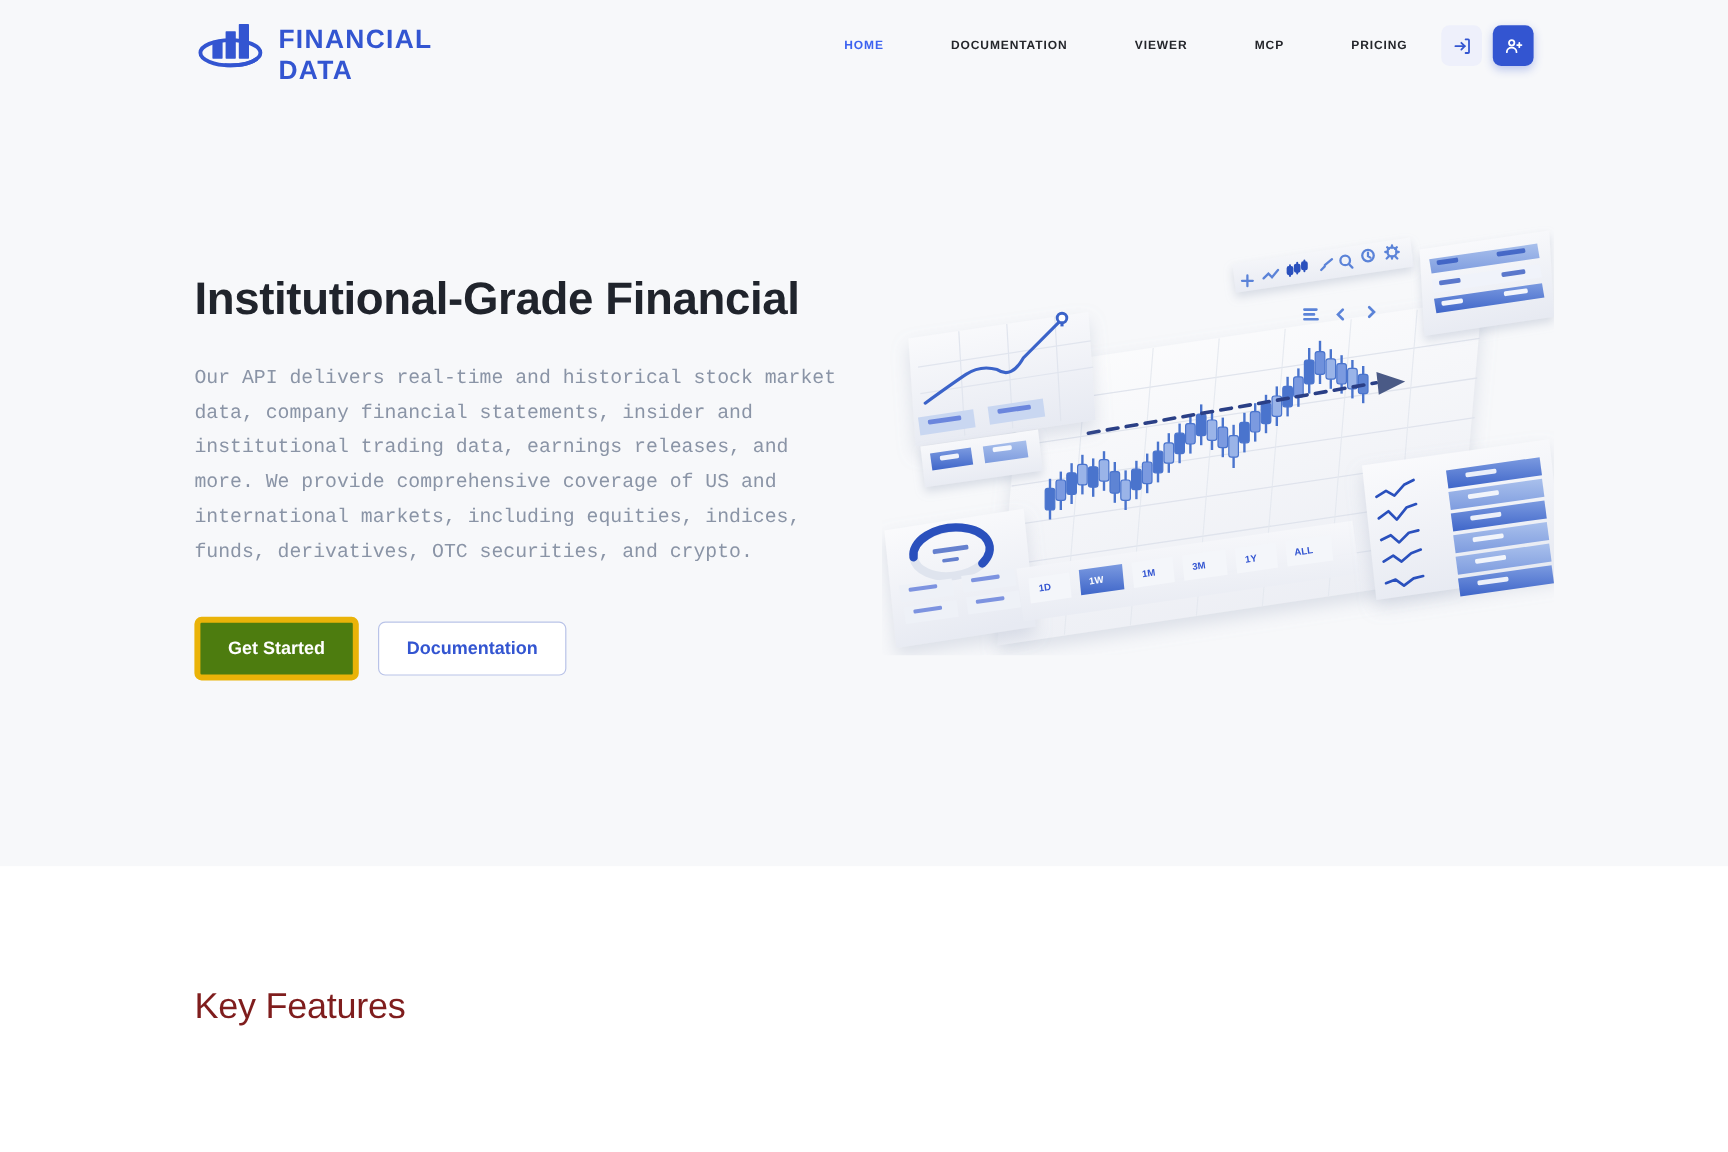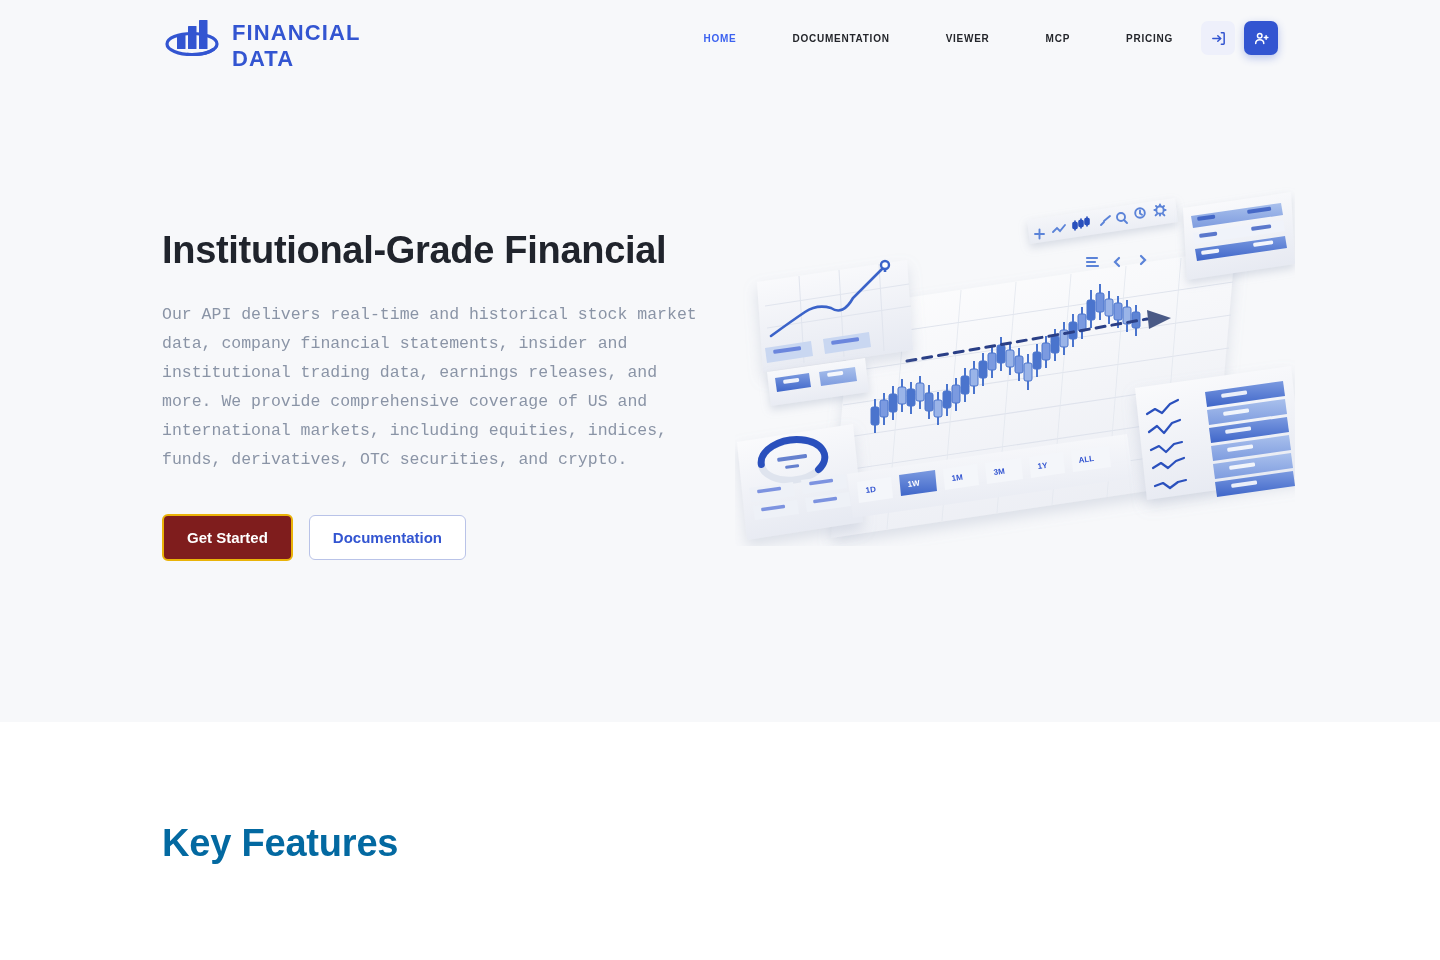--- a/index.html
+++ b/index.html
@@ -143,23 +143,23 @@
     font-size: 15px;
     font-weight: 700;
     border-radius: 6px;
     padding: 14px 23px;
     cursor: pointer;
     text-decoration: none;
     display: inline-block;
     line-height: 1;
   }
   .btn-primary {
-    background: #7f1d1d;
+    background: #4d7c0f;
     color: #ffffff;
-    border: 2px solid #eab308;
+    border: 5px solid #eab308;
   }
   .btn-outline {
     background: #ffffff;
     color: #3355d1;
     border: 1px solid #b9c3e8;
   }
 
   
   .hero-art {
     position: absolute;
@@ -177,24 +177,24 @@
     height: 238px;
     background: #ffffff;
   }
   .features-inner {
     position: absolute;
     left: 162px;
     top: 100px;
     width: 760px;
   }
   .features-title {
-    font-size: 38px;
-    font-weight: 700;
+    font-size: 30px;
+    font-weight: 400;
     letter-spacing: -0.2px;
-    color: #0369a1;
+    color: #7f1d1d;
   }
   .features-sub {
     margin-top: 30px;
     font-size: 15.5px;
     line-height: 26px;
     color: #8a94a6;
   }
   .features-sub span { display: block; }
 </style>
 </head>

